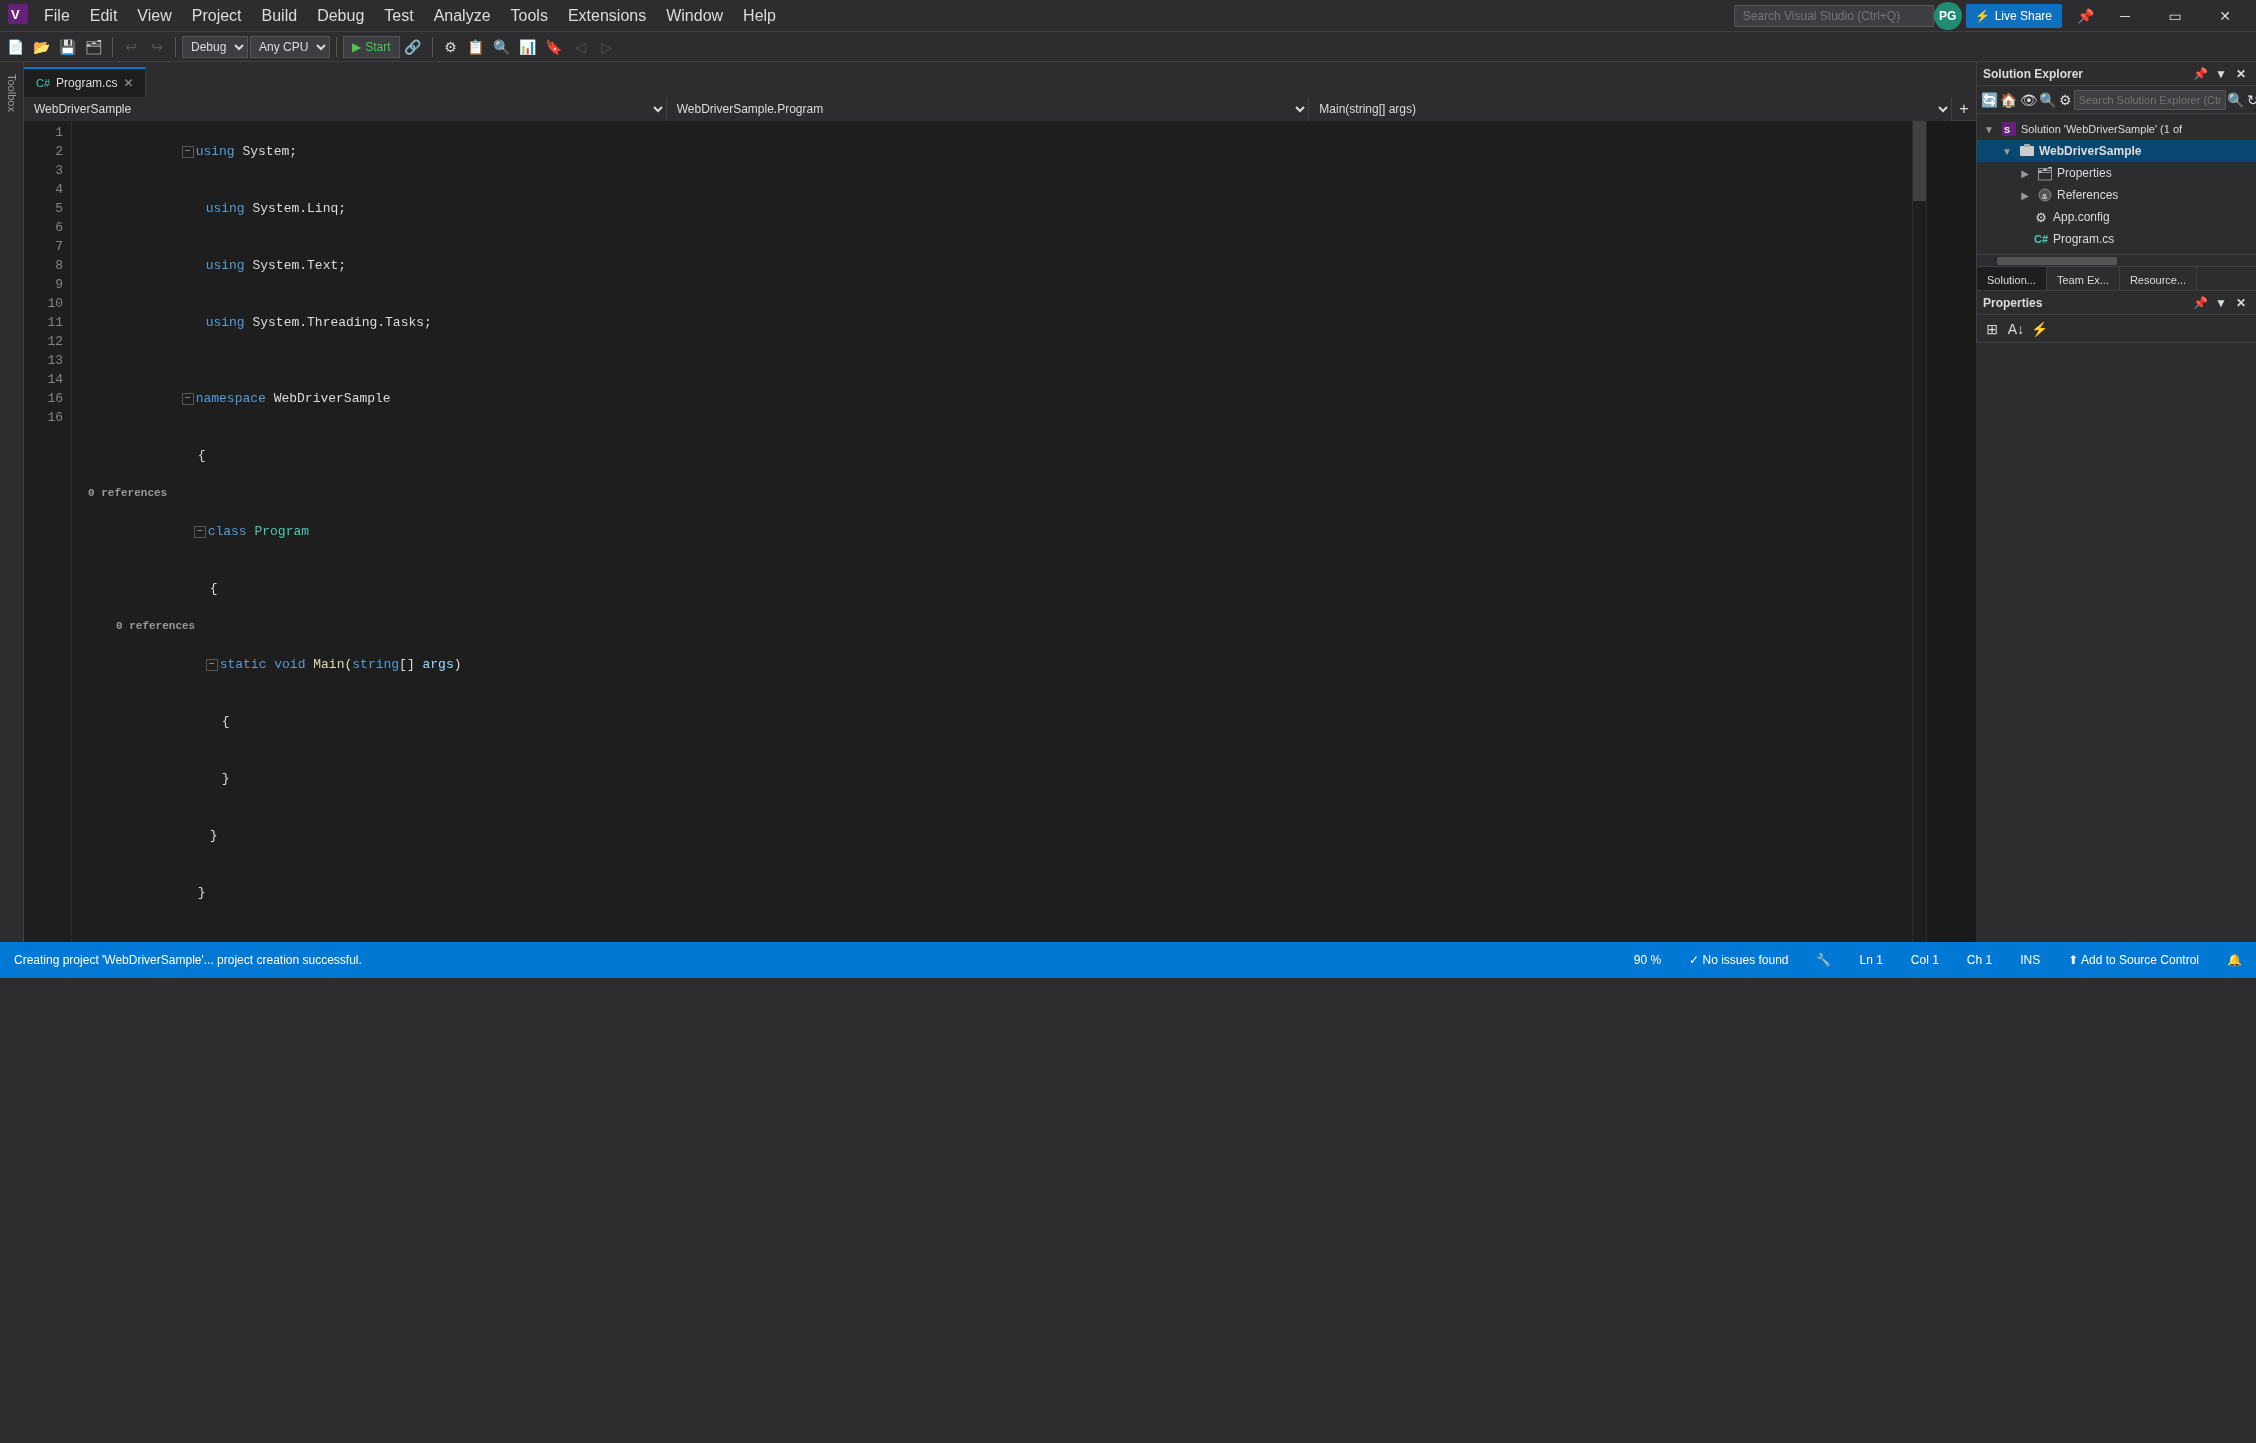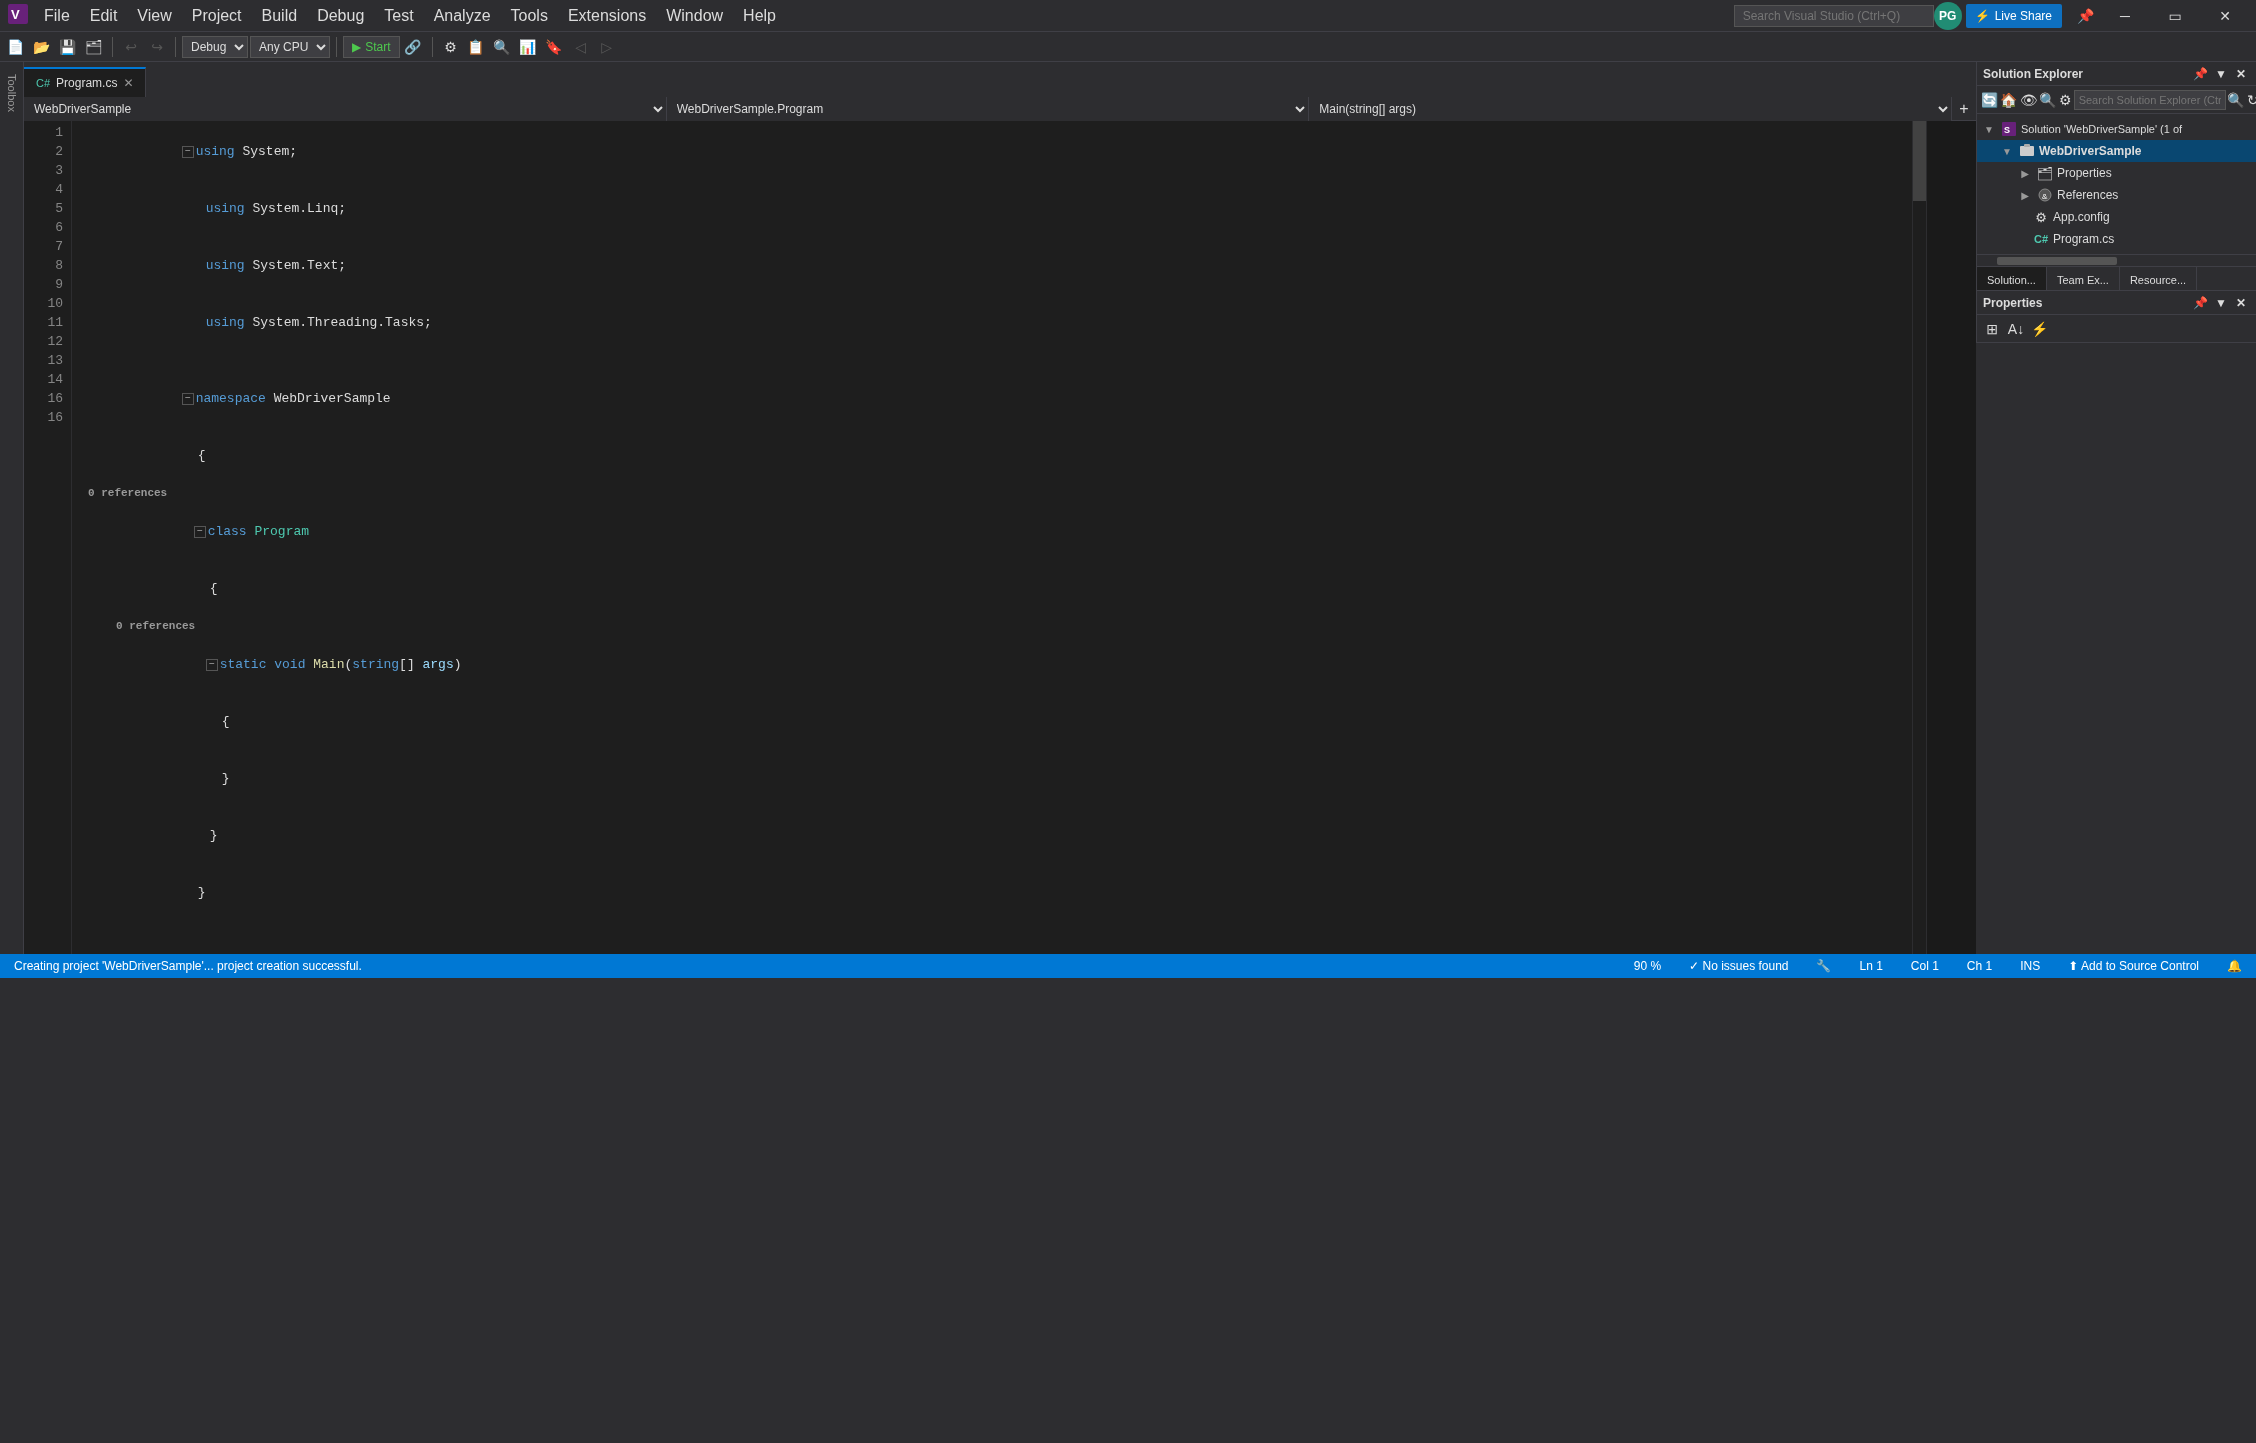--- a/index.html
+++ b/index.html
@@ -190,21 +190,21 @@
       color: #858585;
       padding: 0 8px;
       text-align: right;
       line-height: 19px;
       padding-top: 2px;
       user-select: none;
       border-right: 1px solid #2d2d30;
     }
     #code-content {
       flex: 1;
-      padding: 2px 0 14px 16px;
+      padding: 2px 0 2px 16px;
       overflow: auto;
       line-height: 19px;
       color: #dcdcdc;
     }
     .code-line {
       white-space: pre;
       min-height: 19px;
       display: flex;
       align-items: flex-start;
       flex-direction: column;
@@ -375,21 +375,21 @@
 
     
     #right-panels {
       display: flex;
       flex-direction: column;
       width: 280px;
     }
 
     
     #status-bar {
-      height: 24px;
+      height: 36px;
       background: #0078d4;
       display: flex;
       align-items: center;
       padding: 0 8px;
       font-size: 12px;
       color: white;
       gap: 16px;
     }
     #status-bar .status-left { flex: 1; }
     #status-bar .status-right {

